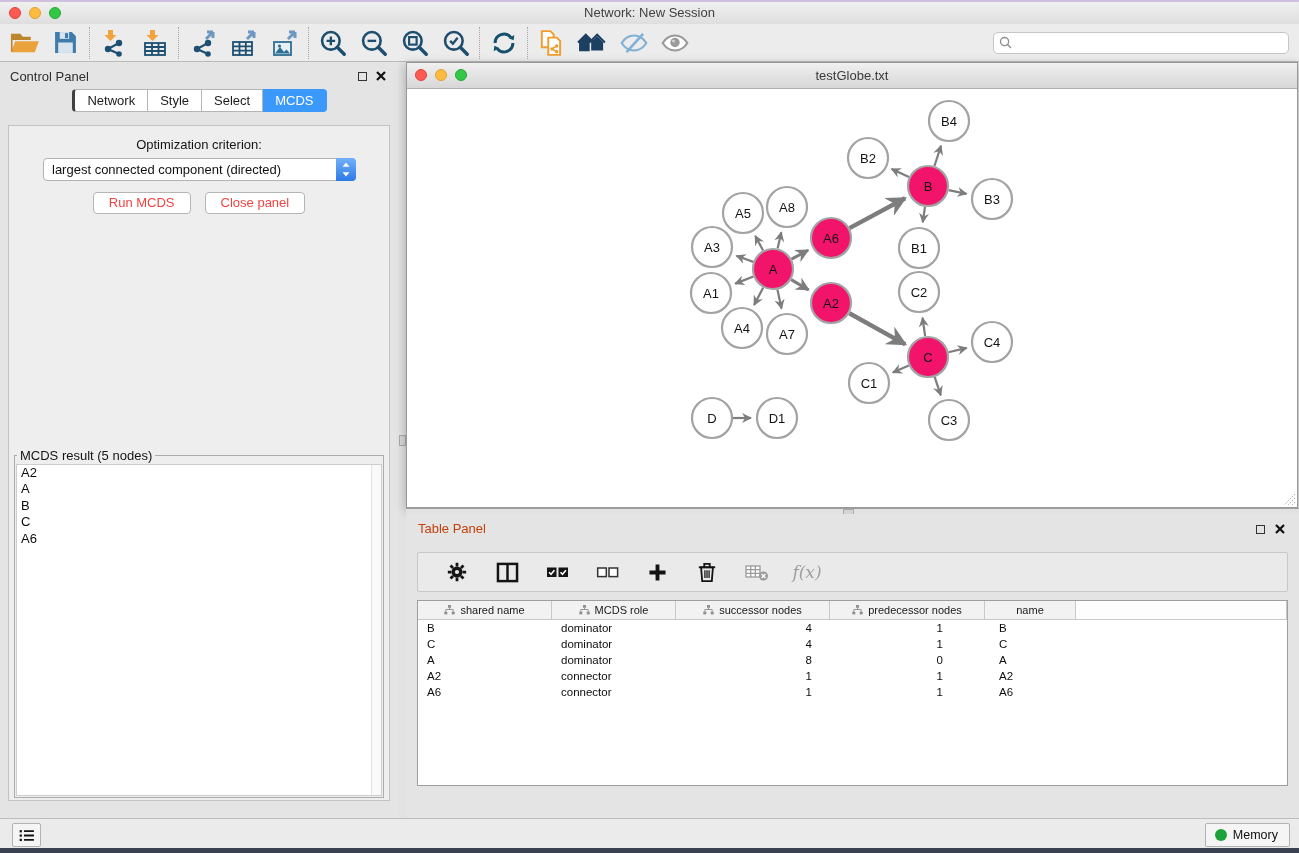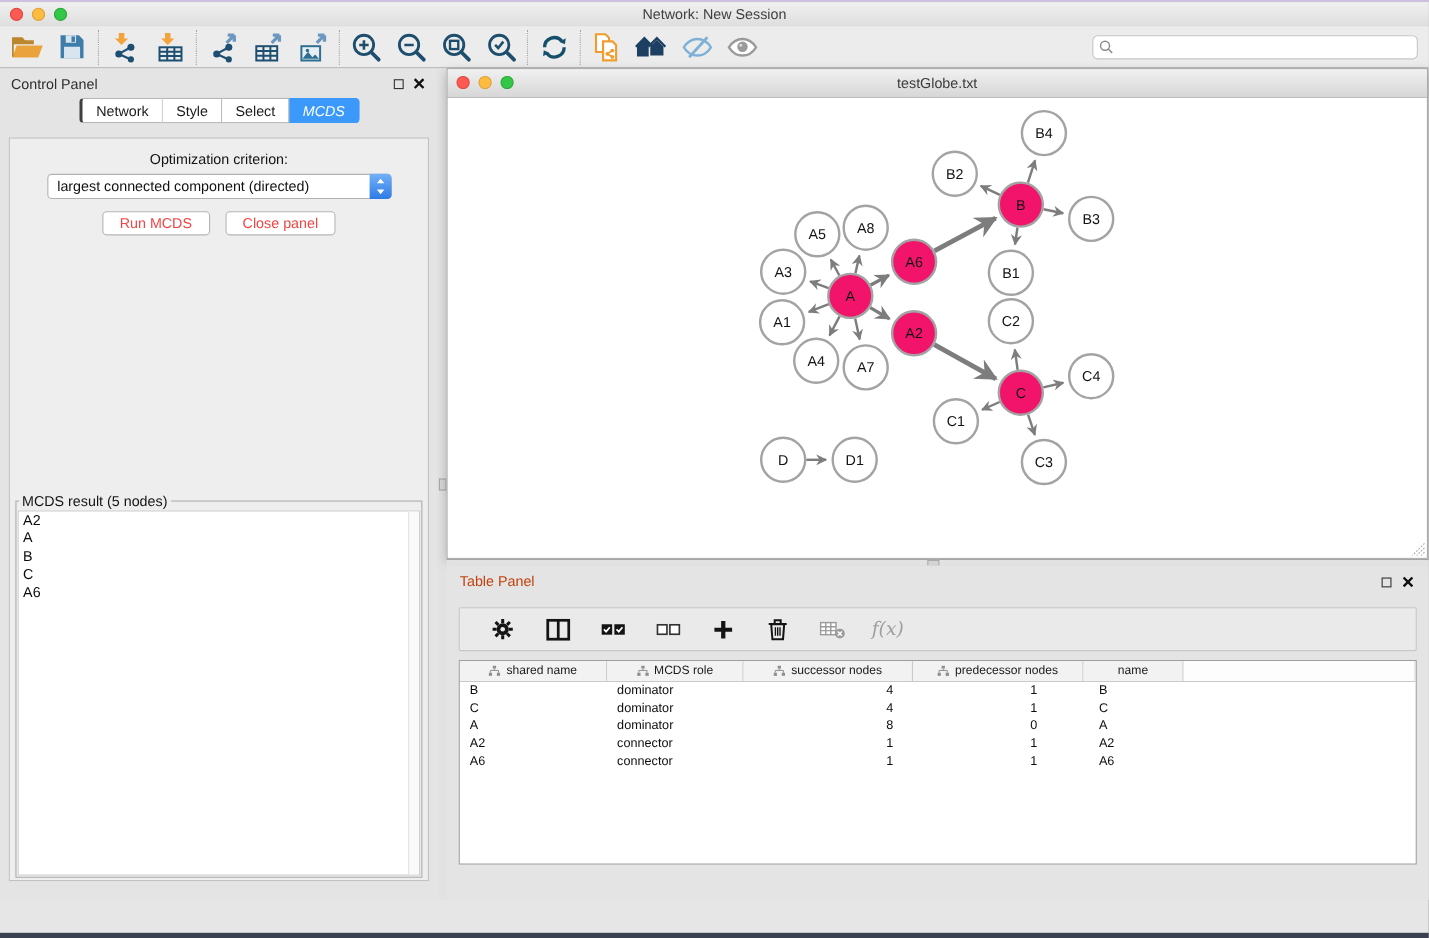--- a/index.html
+++ b/index.html
@@ -22,21 +22,21 @@
   
   .control-panel{position:absolute;left:0;top:63px;width:399px;height:755px;background:#e4e4e4;}
   .panel-header{position:relative;height:26px;}
   .panel-title{position:absolute;left:10px;top:6px;font-size:13px;color:#2e2e2e;}
   .panel-float{position:absolute;right:32px;top:9px;width:9px;height:9px;border:1.4px solid #333;box-sizing:border-box;}
   .panel-close{position:absolute;right:13px;top:8px;}
   .seg{display:flex;justify-content:center;}
   .seg-tab{height:21px;line-height:21px;padding:0 12px;background:#fff;border:1px solid #b5b5b5;border-left:none;font-size:13px;color:#1c1c1c;cursor:default;}
   .seg-tab:first-child{border-left:3px solid #404040;border-radius:4px 0 0 4px;}
   .seg-tab:last-child{border-radius:0 4px 4px 0;}
-  .seg-tab.active{background:#3b99fc;border-color:#3b99fc;color:#fff;font-style:italic;}
+  .seg-tab.active{background:#3b99fc;border-color:#3b99fc;color:#fff;}
   .cp-body{position:absolute;left:8px;top:62px;width:382px;height:676px;background:#eeeeee;border:1px solid #c2c2c2;box-sizing:border-box;}
   .opt-label{margin-top:11px;text-align:center;font-size:13px;color:#141414;}
   .dropdown{position:absolute;left:34px;top:32px;width:313px;height:23px;background:#fff;border:1px solid #b3b3b3;border-radius:4px;box-sizing:border-box;}
   .dd-value{display:block;line-height:21px;padding-left:8px;font-size:13px;color:#111;white-space:nowrap;overflow:hidden;}
   .dd-stepper{position:absolute;right:-1px;top:-1px;width:20px;height:23px;background:linear-gradient(#72b1f8,#2d7ae6);border-radius:0 4px 4px 0;}
   .cp-buttons{position:absolute;top:66px;left:0;width:100%;display:flex;justify-content:center;gap:14px;}
   .btn{height:22px;line-height:20px;padding:0 15px;background:#fff;border:1px solid #b5b5b5;border-radius:4px;font-size:13px;color:#ef4444;box-sizing:border-box;}
   .result-box{position:absolute;left:5px;top:322px;width:368px;bottom:2px;border:1px solid #adadad;margin:0;padding:0;}
   .result-box legend{font-size:13px;color:#141414;margin-left:2px;padding:0 3px;}
   .result-list{position:absolute;left:1px;right:1px;top:1px;bottom:1px;background:#fff;border:1px solid #cecece;overflow:hidden;}
@@ -579,14 +579,32 @@
             <div class="td al" style="width: 134px;">A6</div>
             <div class="td al" style="width: 124px;">connector</div>
             <div class="td ar2" style="width: 154px;">1</div>
             <div class="td ar3" style="width: 155px;">1</div>
             <div class="td an" style="width: 91px;">A6</div>
           </div>
         </div>
     </div>
   </div>
 
+  <div class="status-bar">
+    <div class="sb-left-btn">
+      <svg width="16" height="13" viewBox="0 0 18 15">
+          <g stroke="#141414" stroke-width="2.2">
+            <path d="M5.5 2.5H17M5.5 7.5H17M5.5 12.5H17"></path>
+          </g>
+          <g fill="#141414">
+            <rect x="0.5" y="1.3" width="2.6" height="2.6"></rect>
+            <rect x="0.5" y="6.3" width="2.6" height="2.6"></rect>
+            <rect x="0.5" y="11.3" width="2.6" height="2.6"></rect>
+          </g>
+        </svg>
+    </div>
+    <div class="memory-btn">
+      <span class="mem-dot"></span>
+      <span>Memory</span>
+    </div>
+  </div>
   <div class="bottom-strip"></div>
 </div>
 
 </body></html>

